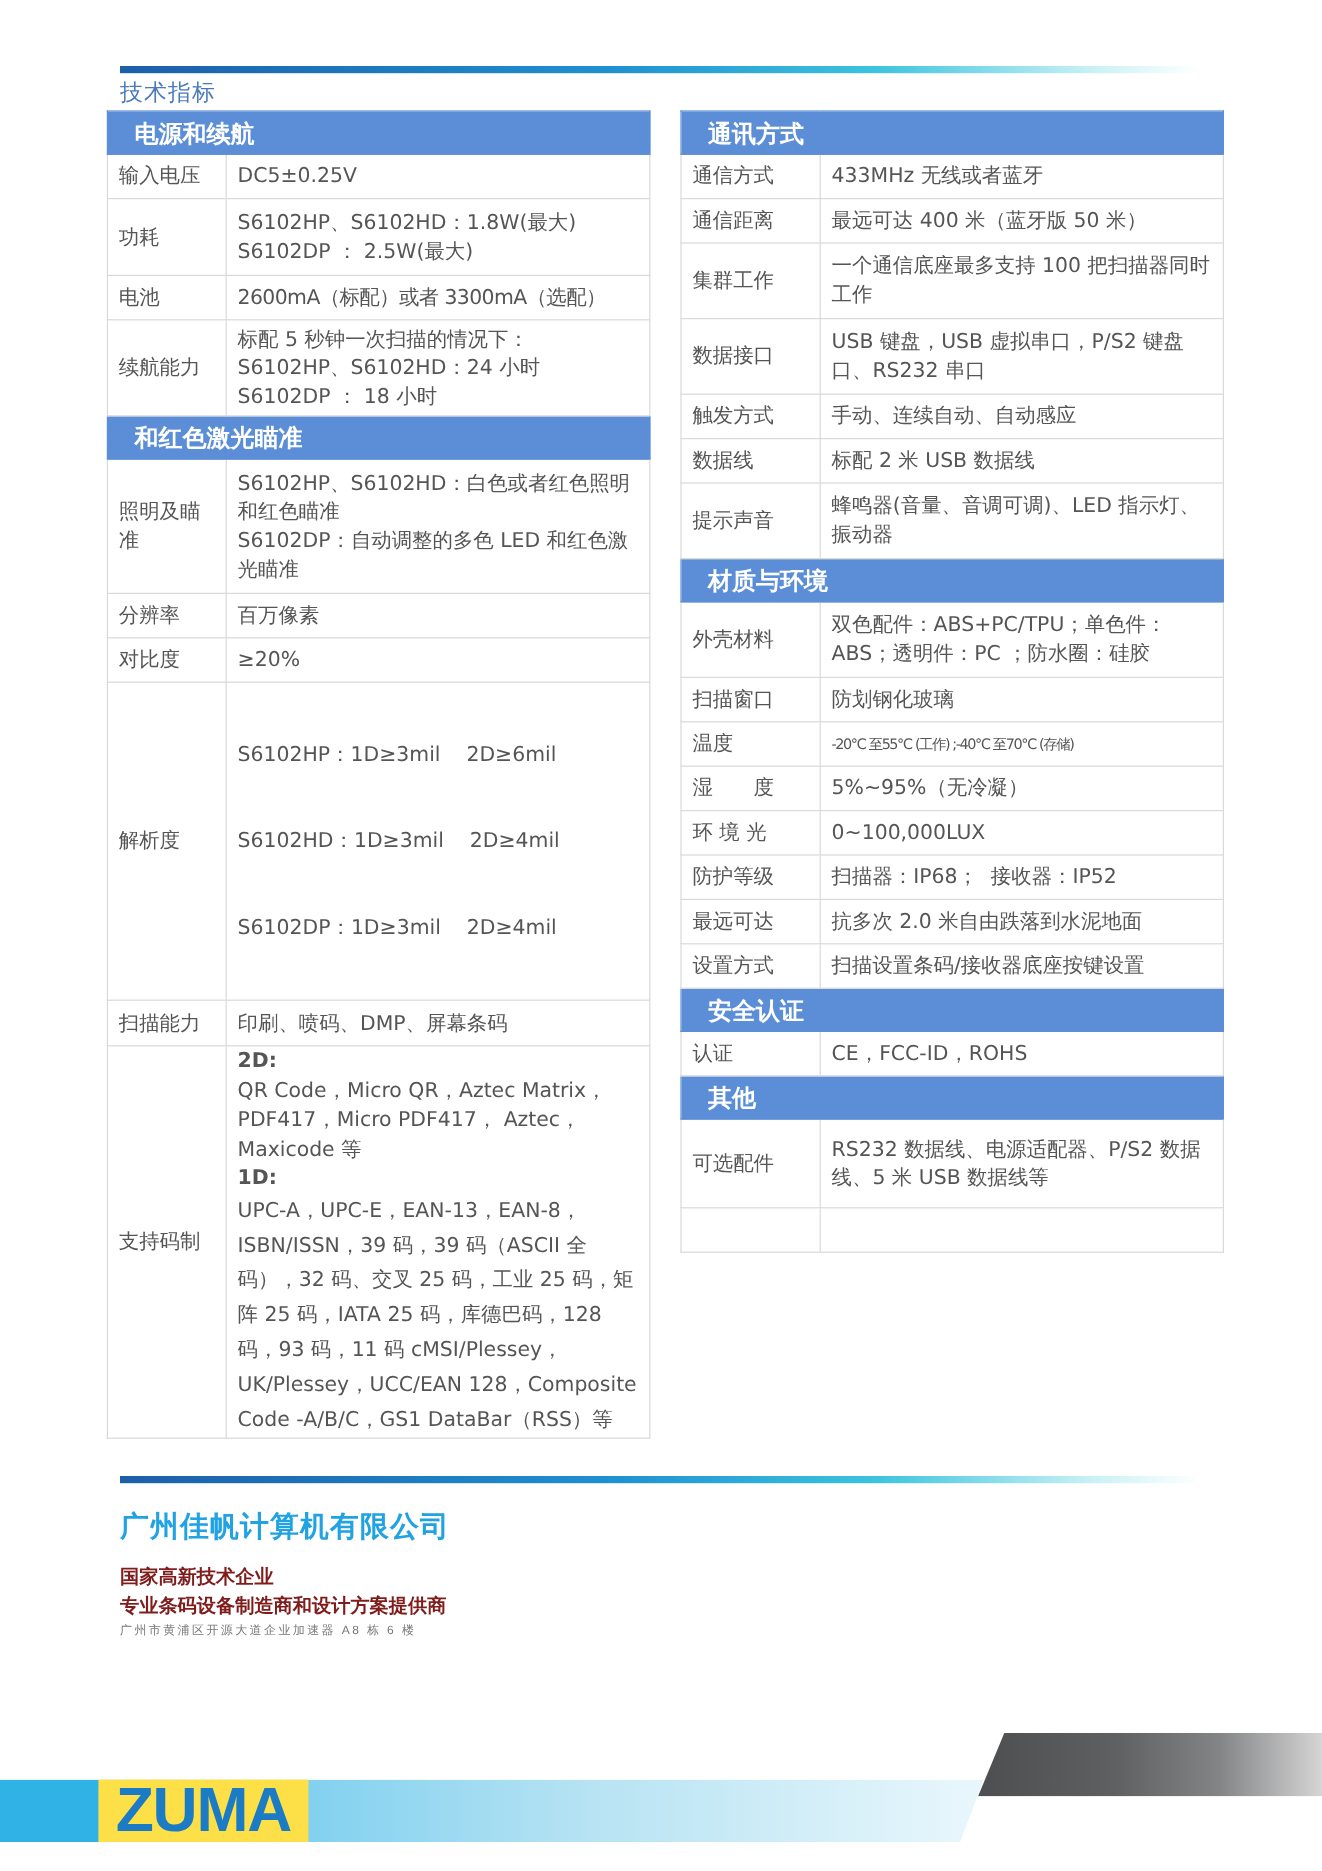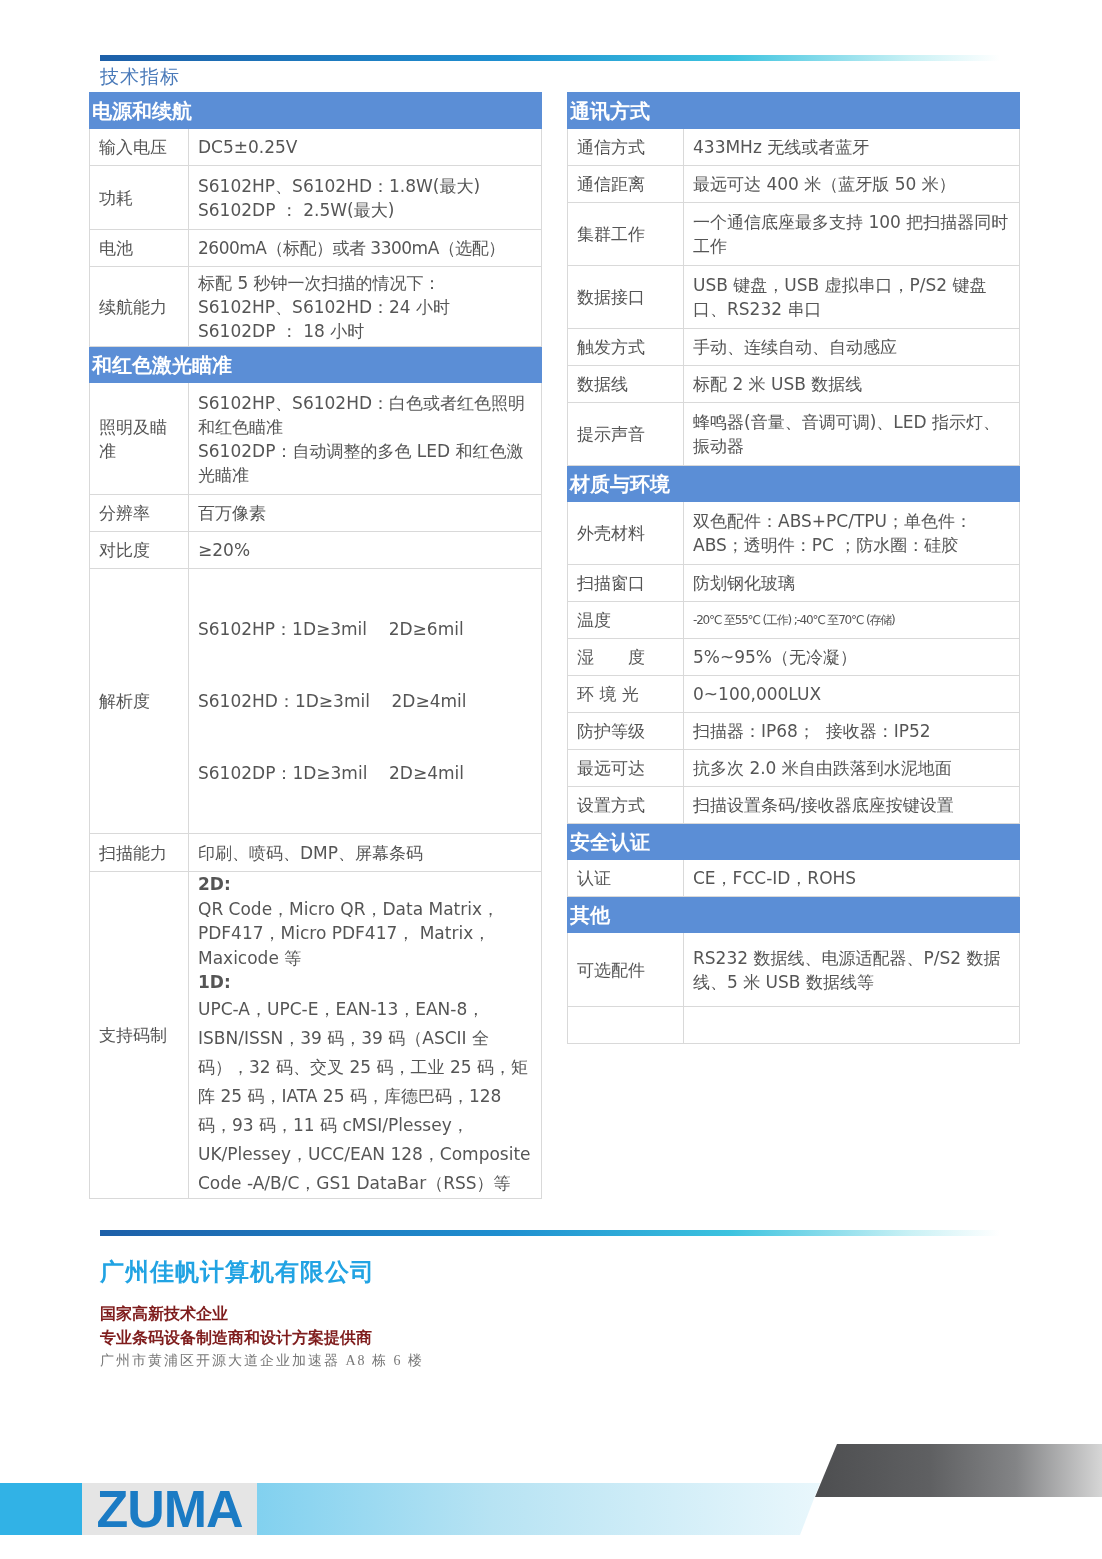--- a/index.html
+++ b/index.html
@@ -6,36 +6,36 @@
   html, body { width: 1102px; height: 1559px; background: #ffffff; overflow: hidden; }
   body { position: relative; font-family: "DejaVu Sans", "Liberation Sans", sans-serif; color: #555; }
 
   .topbar { position: absolute; left: 100px; top: 55px; width: 900px; height: 6px;
     background: linear-gradient(to right, #1d5fa8 0%, #1f8fd0 45%, #3cc3df 70%, rgba(120,220,230,0.4) 90%, rgba(255,255,255,0) 100%); }
   .page-heading { position: absolute; left: 100px; top: 64px; font-size: 19px; color: #4a7ab9; letter-spacing: 1px; }
 
   table.spec { position: absolute; border-collapse: collapse; table-layout: fixed; }
   table.spec td { border: 1px solid #d9d9d9; font-size: 17px; color: #555; vertical-align: middle; padding: 0 9px; line-height: 24px; }
   table.spec td.k { color: #555; }
-  table.spec tr.sec td { background: #5b8ed6; color: #fff; font-weight: bold; font-size: 20px; border-color: #5b8ed6; height: 36px; padding-left: 2px; }
+  table.spec tr.sec td { background: #5b8ed6; color: #fff; font-weight: bold; font-size: 20px; border-color: #5b8ed6; height: 36px; padding-left: 22px; }
   .bold { font-weight: bold; color: #555; }
   .tight { letter-spacing: -0.5px; }
 
   #left { left: 89px; top: 92px; width: 452px; }
   #right { left: 567px; top: 92px; width: 452px; }
 
   .footbar { position: absolute; left: 100px; top: 1230px; width: 900px; height: 6px;
     background: linear-gradient(to right, #1d5fa8 0%, #1f8fd0 45%, #3cc3df 70%, rgba(120,220,230,0.4) 90%, rgba(255,255,255,0) 100%); }
   .company { position: absolute; left: 100px; top: 1256px; font-size: 24px; font-weight: bold; color: #21a3e3; letter-spacing: 1px; }
   .tagline { position: absolute; left: 100px; font-size: 16px; font-weight: bold; color: #7f1d1d; }
-  .addr { position: absolute; left: 100px; top: 1352px; font-size: 14px; color: #777; letter-spacing: 2px; font-family: Liberation Serif, serif; }
+  .addr { position: absolute; left: 100px; top: 1352px; font-size: 10px; color: #777; letter-spacing: 2px; font-family: Liberation Sans, sans-serif; }
 
   .bottom-blue { position: absolute; left: 0; top: 1483px; width: 820px; height: 52px;
     background: linear-gradient(to right, #31b2e6 0%, #31b2e6 10%, #7fd0ef 30%, #b7e3f3 60%, #e9f7fc 100%); clip-path: polygon(0 0, 820px 0, 800px 52px, 0 52px); }
-  .logo-box { position: absolute; left: 82px; top: 1483px; width: 175px; height: 52px; background: #e5e5e5; display: flex; align-items: center; justify-content: center; }
+  .logo-box { position: absolute; left: 82px; top: 1483px; width: 175px; height: 52px; background: #fde047; display: flex; align-items: center; justify-content: center; }
   .logo-text { font-family: "Liberation Sans", sans-serif; font-size: 52px; font-weight: bold; color: #1b7bc4; letter-spacing: -1px; line-height: 52px; }
   .bottom-gray { position: absolute; left: 815px; top: 1444px; width: 287px; height: 53px;
     background: linear-gradient(to right, #4d4e50 0%, #5f6062 40%, #838486 70%, #d6d6d6 100%); clip-path: polygon(22px 0, 287px 0, 287px 53px, 0 53px); }
 </style>
 </head>
 <body>
 
 <div class="topbar"></div>
 <div class="page-heading">技术指标</div>
 
@@ -98,21 +98,21 @@
     </td>
   </tr>
   <tr style="height:38px">
     <td class="k">扫描能力</td>
     <td>印刷、喷码、DMP、屏幕条码</td>
   </tr>
   <tr style="height:322px">
     <td class="k">支持码制</td>
     <td style="line-height:24.5px">
       <div class="bold">2D:</div>
-      <div>QR Code，Micro QR，Data Matrix，PDF417，Micro PDF417， Matrix，Maxicode 等</div>
+      <div>QR Code，Micro QR，Aztec Matrix，PDF417，Micro PDF417， Aztec，Maxicode 等</div>
       <div class="bold">1D:</div>
       <div style="line-height:29px">UPC-A，UPC-E，EAN-13，EAN-8，ISBN/ISSN，39 码，39 码（ASCII 全码），32 码、交叉 25 码，工业 25 码，矩阵 25 码，IATA 25 码，库德巴码，128 码，93 码，11 码 cMSI/Plessey，UK/Plessey，UCC/EAN 128，Composite Code -A/B/C，GS1 DataBar（RSS）等</div>
     </td>
   </tr>
 </tbody>
   </table>
 
 <table class="spec" id="right">
   <colgroup>
       <col style="width:116px">

